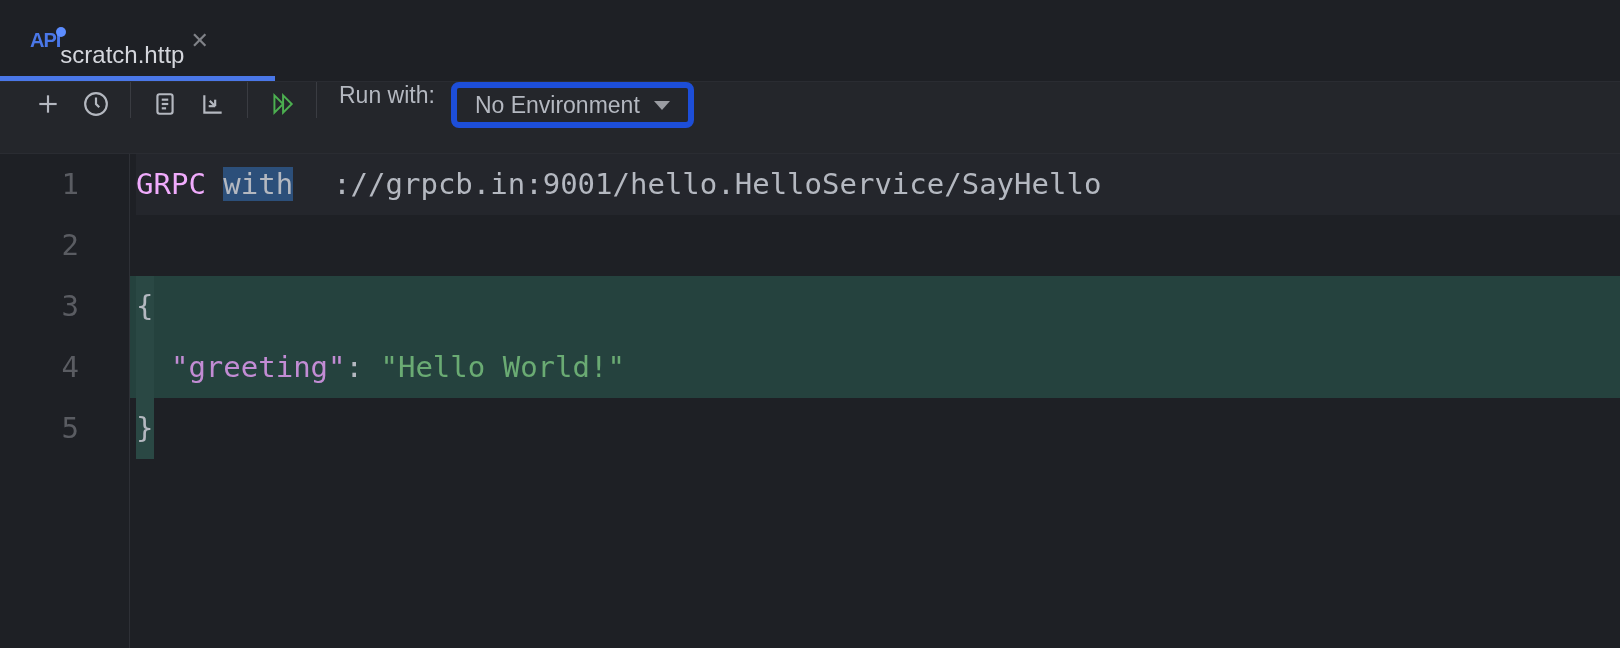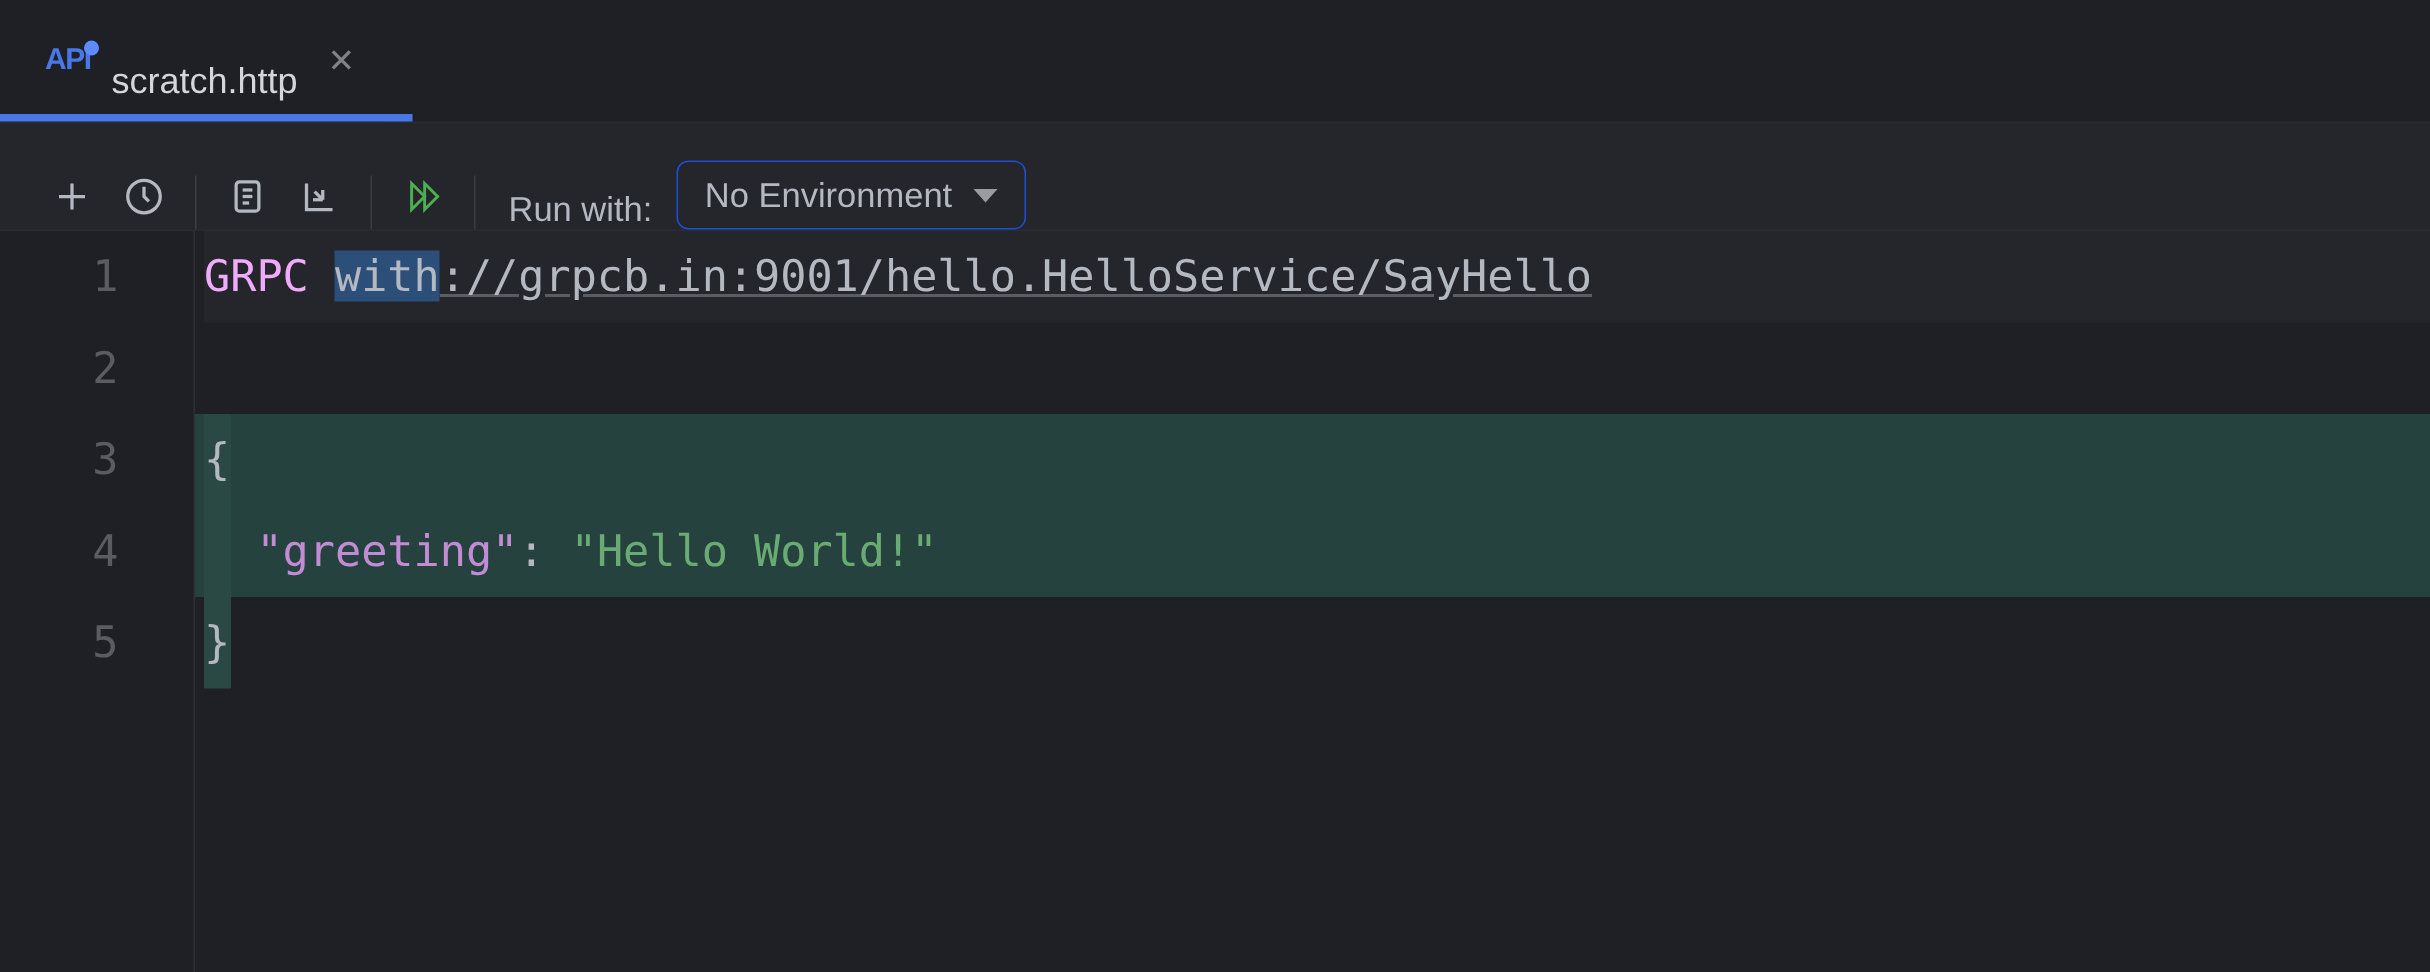--- a/index.html
+++ b/index.html
@@ -20,21 +20,21 @@
       align-items: center;
       height: 82px;
       background: #1e2025;
       border-bottom: 1px solid #2a2c32;
     }
     .tab {
       display: flex;
       align-items: center;
       height: 100%;
       padding: 0 20px 0 30px;
-      gap: 14px;
+      gap: 0;
       position: relative;
       background: #1e2025;
     }
     .tab.active::after {
       content: '';
       position: absolute;
       bottom: 0;
       left: 0;
       width: 275px;
       height: 5px;
@@ -63,21 +63,21 @@
       margin-top: 28px;
     }
     .tab-close {
       color: #808288;
       font-size: 22px;
       margin-left: 6px;
       cursor: pointer;
     }
     .toolbar {
       display: flex;
-      align-items: flex-end;
+      align-items: flex-start;
       height: 72px;
       padding: 0 26px;
       gap: 4px;
       background: #24262b;
       border-bottom: 1px solid #2a2c32;
     }
     .toolbar-btn {
       width: 44px;
       height: 44px;
       display: flex;
@@ -103,21 +103,21 @@
       color: #b4b8c0;
       font-size: 23px;
       margin-left: 10px;
       margin-right: 12px;
     }
     .env-select {
       display: flex;
       align-items: center;
       height: 46px;
       padding: 0 18px;
-      border: 1px solid #1d4ed8;
+      border: 6px solid #1d4ed8;
       border-radius: 8px;
       gap: 14px;
       cursor: pointer;
       color: #b4b8c0;
       font-size: 23px;
     }
     .chevron {
       width: 0;
       height: 0;
       border-left: 8px solid transparent;
@@ -156,22 +156,22 @@
     }
     .keyword {
       color: #f0abfc;
     }
     .scheme-hl {
       background: #2c4f7a;
       color: #b4b8c0;
       padding: 0;
     }
     .url {
-      text-decoration: underline;
       text-decoration-color: #5a5c62;
+      padding-left: 40px;
     }
     .brace {
       color: #b4b8c0;
     }
     .json-key {
       color: #c28cd4;
     }
     .json-str {
       color: #6aab73;
     }

